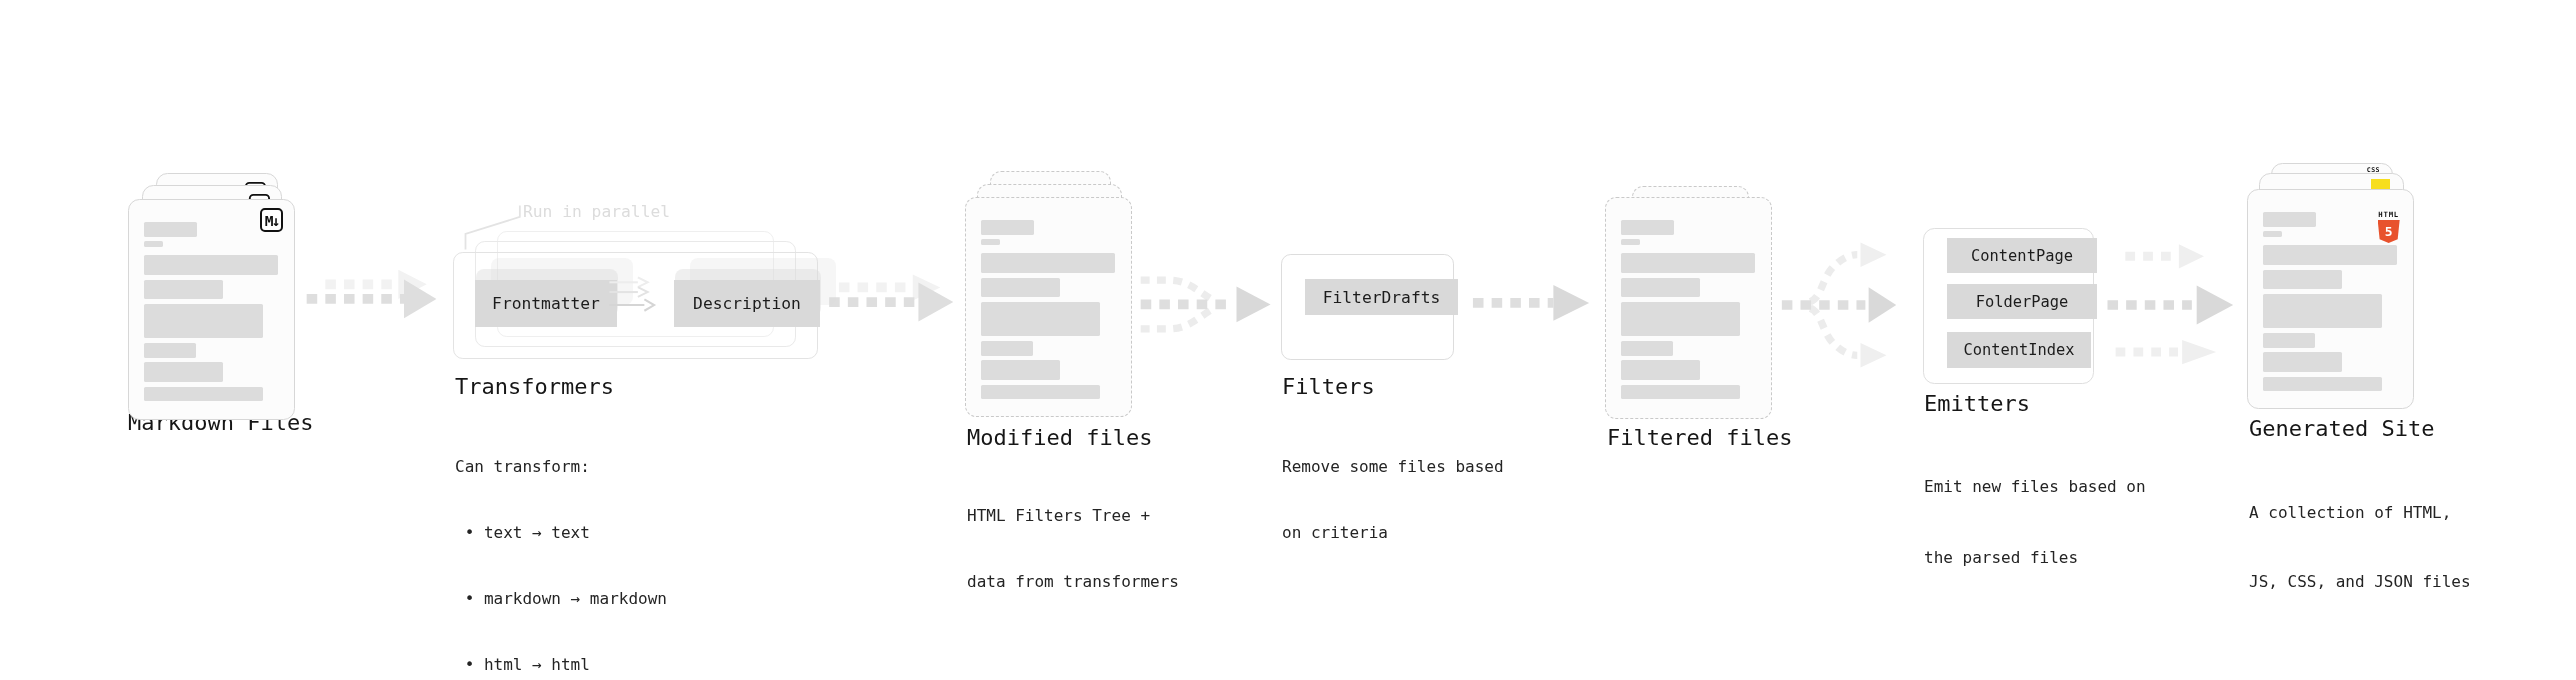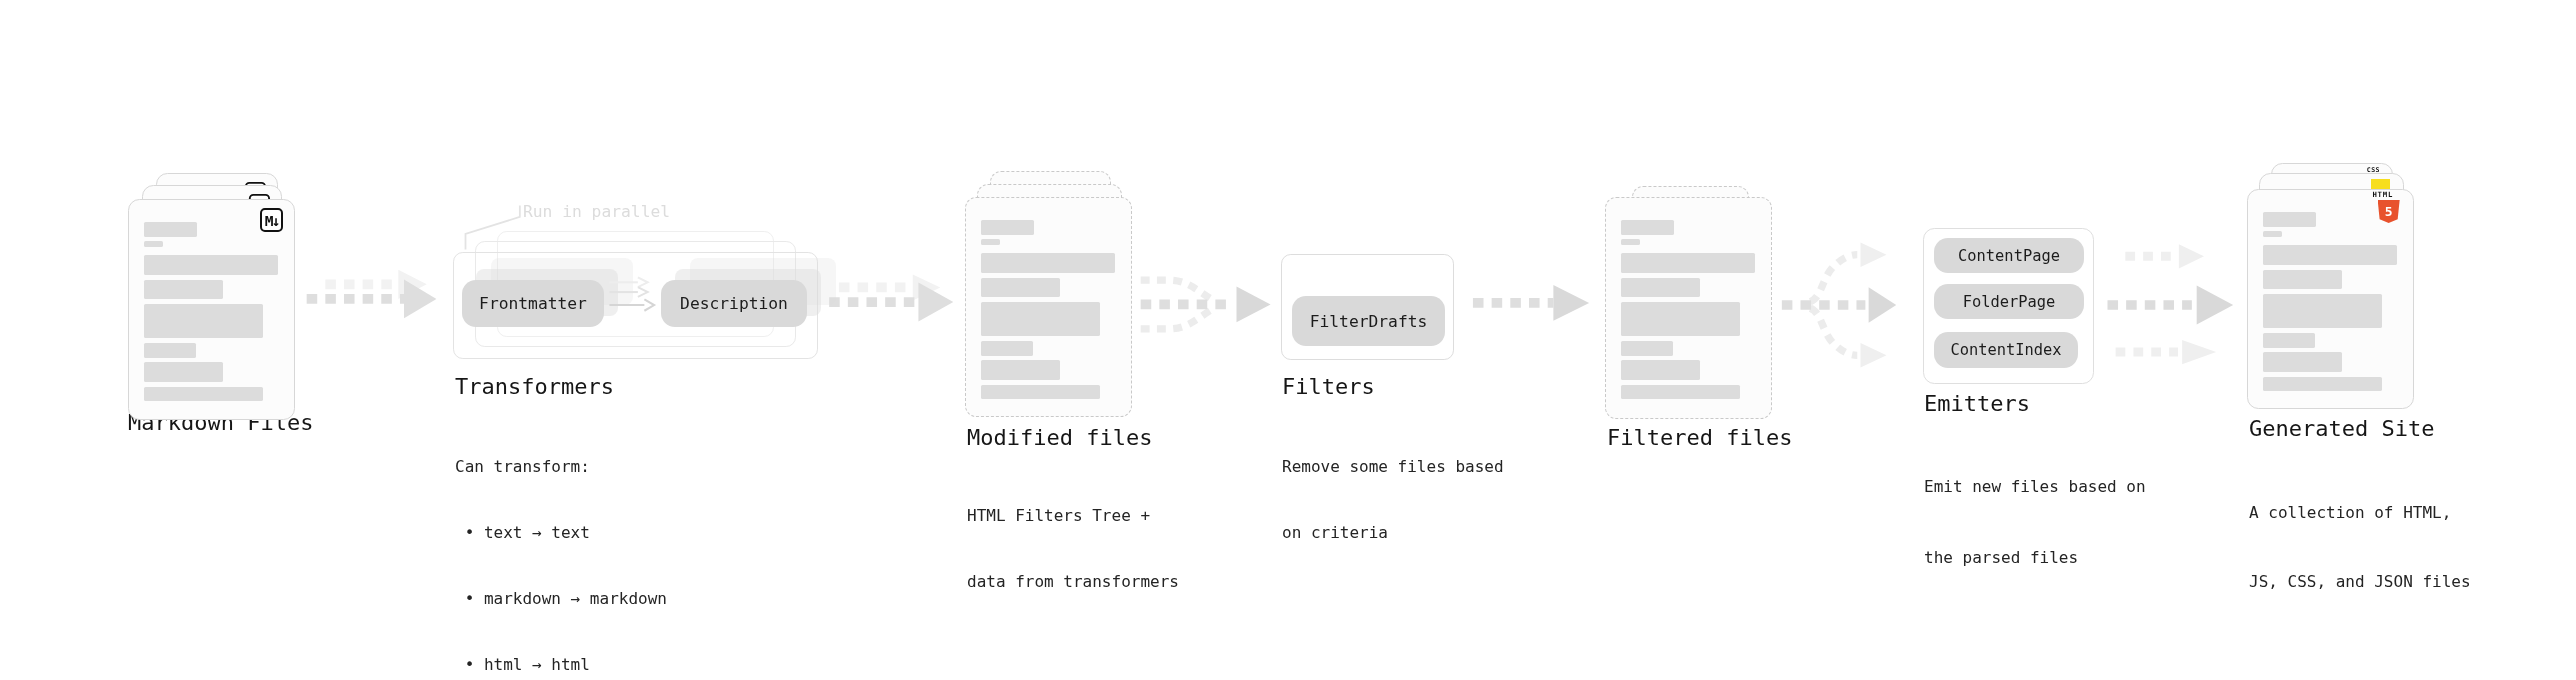--- a/index.html
+++ b/index.html
@@ -23,38 +23,38 @@
   .bars i:nth-child(5){width:119px;height:34px}
   .bars i:nth-child(6){width:52px;height:14.6px}
   .bars i:nth-child(7){width:79px;height:19.5px}
   .bars i:nth-child(8){width:119px;height:14.6px}
   .mdbadge{
     position:absolute;top:8.1px;right:10.6px;border:2.4px solid #111;border-radius:4.9px;background:#fff;
     font-weight:700;font-size:14.6px;line-height:19.5px;padding:0.8px 2.4px 0 2.4px;letter-spacing:-1.6px;color:#111;
   }
   .mdbadge.small{transform:scale(.92);transform-origin:top right;}
   
-  .html5badge{position:absolute;top:1px;right:8.1px;width:32.5px;text-align:left;z-index:4;}
+  .html5badge{position:absolute;top:21px;right:8.1px;width:32.5px;text-align:center;z-index:4;}
   .h5text{display:block;font-size:7.3px;font-weight:700;letter-spacing:0.8px;color:#111;line-height:8.1px;}
   .h5shield{
     display:flex;align-items:center;justify-content:center;margin:0.8px auto 0 auto;
     width:22px;height:23px;background:#e8522d;color:#fff;font-size:13px;font-weight:700;
     clip-path:polygon(0 0,100% 0,91% 84%,50% 100%,9% 84%);
   }
   .jsbadge{position:absolute;top:4.9px;right:13px;width:19.5px;height:11.4px;background:#f7de1e;z-index:3;}
   .cssbadge{
     position:absolute;top:3.3px;right:12.2px;font-size:6.5px;font-weight:700;color:#111;
     border-bottom:2.4px solid #2d6ee0;padding-bottom:0.8px;line-height:6.5px;z-index:2;letter-spacing:0.4px;
   }
   
   .gbox{position:absolute;border:1.6px solid #e3e3e3;border-radius:9.8px;box-sizing:border-box;background:transparent;}
   .gbox.l2{border-color:#e9e9e9}.gbox.l3{border-color:#efefef}
   .pill{
-    position:absolute;background:#d9d9d9;border-radius:14px;display:flex;align-items:center;justify-content:center;
-    font-size:16.3px;color:#1c1c1c;white-space:pre;z-index:3;
+    position:absolute;background:#d9d9d9;border-radius:0;display:flex;align-items:center;justify-content:center;
+    font-size:16.3px;color:#1c1c1c;white-space:pre;z-index:3;margin-left:13px;
   }
   .pillghost{position:absolute;background:#dcdcdc;border-radius:8.1px;z-index:2;}
   .pillghost.g1{opacity:.45}.pillghost.g2{opacity:.25}
   
   .title{position:absolute;font-size:22px;line-height:26px;font-weight:500;color:#161616;white-space:pre;}
   .desc{position:absolute;font-size:16px;line-height:22px;color:#242424;white-space:pre;}
   .noteText{position:absolute;font-size:16.3px;color:#dcdcdc;white-space:pre;}
   .arrow{position:absolute;}
 </style>
 </head>
@@ -152,21 +152,21 @@
   </div>
 
   <svg class="arrow" style="left:1134px;top:272px" width="140" height="69" viewBox="0 0 172 85">
     <path d="M8,10 H42 C66,10 76,22 96,34" fill="none" stroke="#ececec" stroke-width="9" stroke-dasharray="11 9"></path>
     <path d="M8,70 H42 C66,70 76,58 96,46" fill="none" stroke="#ececec" stroke-width="9" stroke-dasharray="11 9"></path>
     <line x1="8" y1="40" x2="120" y2="40" stroke="#dedede" stroke-width="12" stroke-dasharray="13 10"></line>
     <polygon points="126,18 126,62 168,40" fill="#d9d9d9"></polygon>
   </svg>
 
   <div class="gbox" style="left:1281px;top:254px;width:173px;height:106px;border-color:#ddd"></div>
-  <div class="pill" style="left:1292px;top:296px;width:153px;height:50px">FilterDrafts</div>
+  <div class="pill" style="left:1292px;top:279px;width:153px;height:36px">FilterDrafts</div>
   <div class="title" style="left:1282px;top:374px">Filters</div>
   <div class="desc" style="left:1282px;top:412px">
     <div>Remove some files based</div>
     <div>on criteria</div>
   </div>
 
   <svg class="arrow" style="left:1467px;top:272px" width="124" height="65" viewBox="0 0 152 80">
     <line x1="7" y1="38" x2="106" y2="38" stroke="#dedede" stroke-width="12" stroke-dasharray="13 10"></line>
     <polygon points="106,16 106,60 150,38" fill="#d9d9d9"></polygon>
   </svg>

